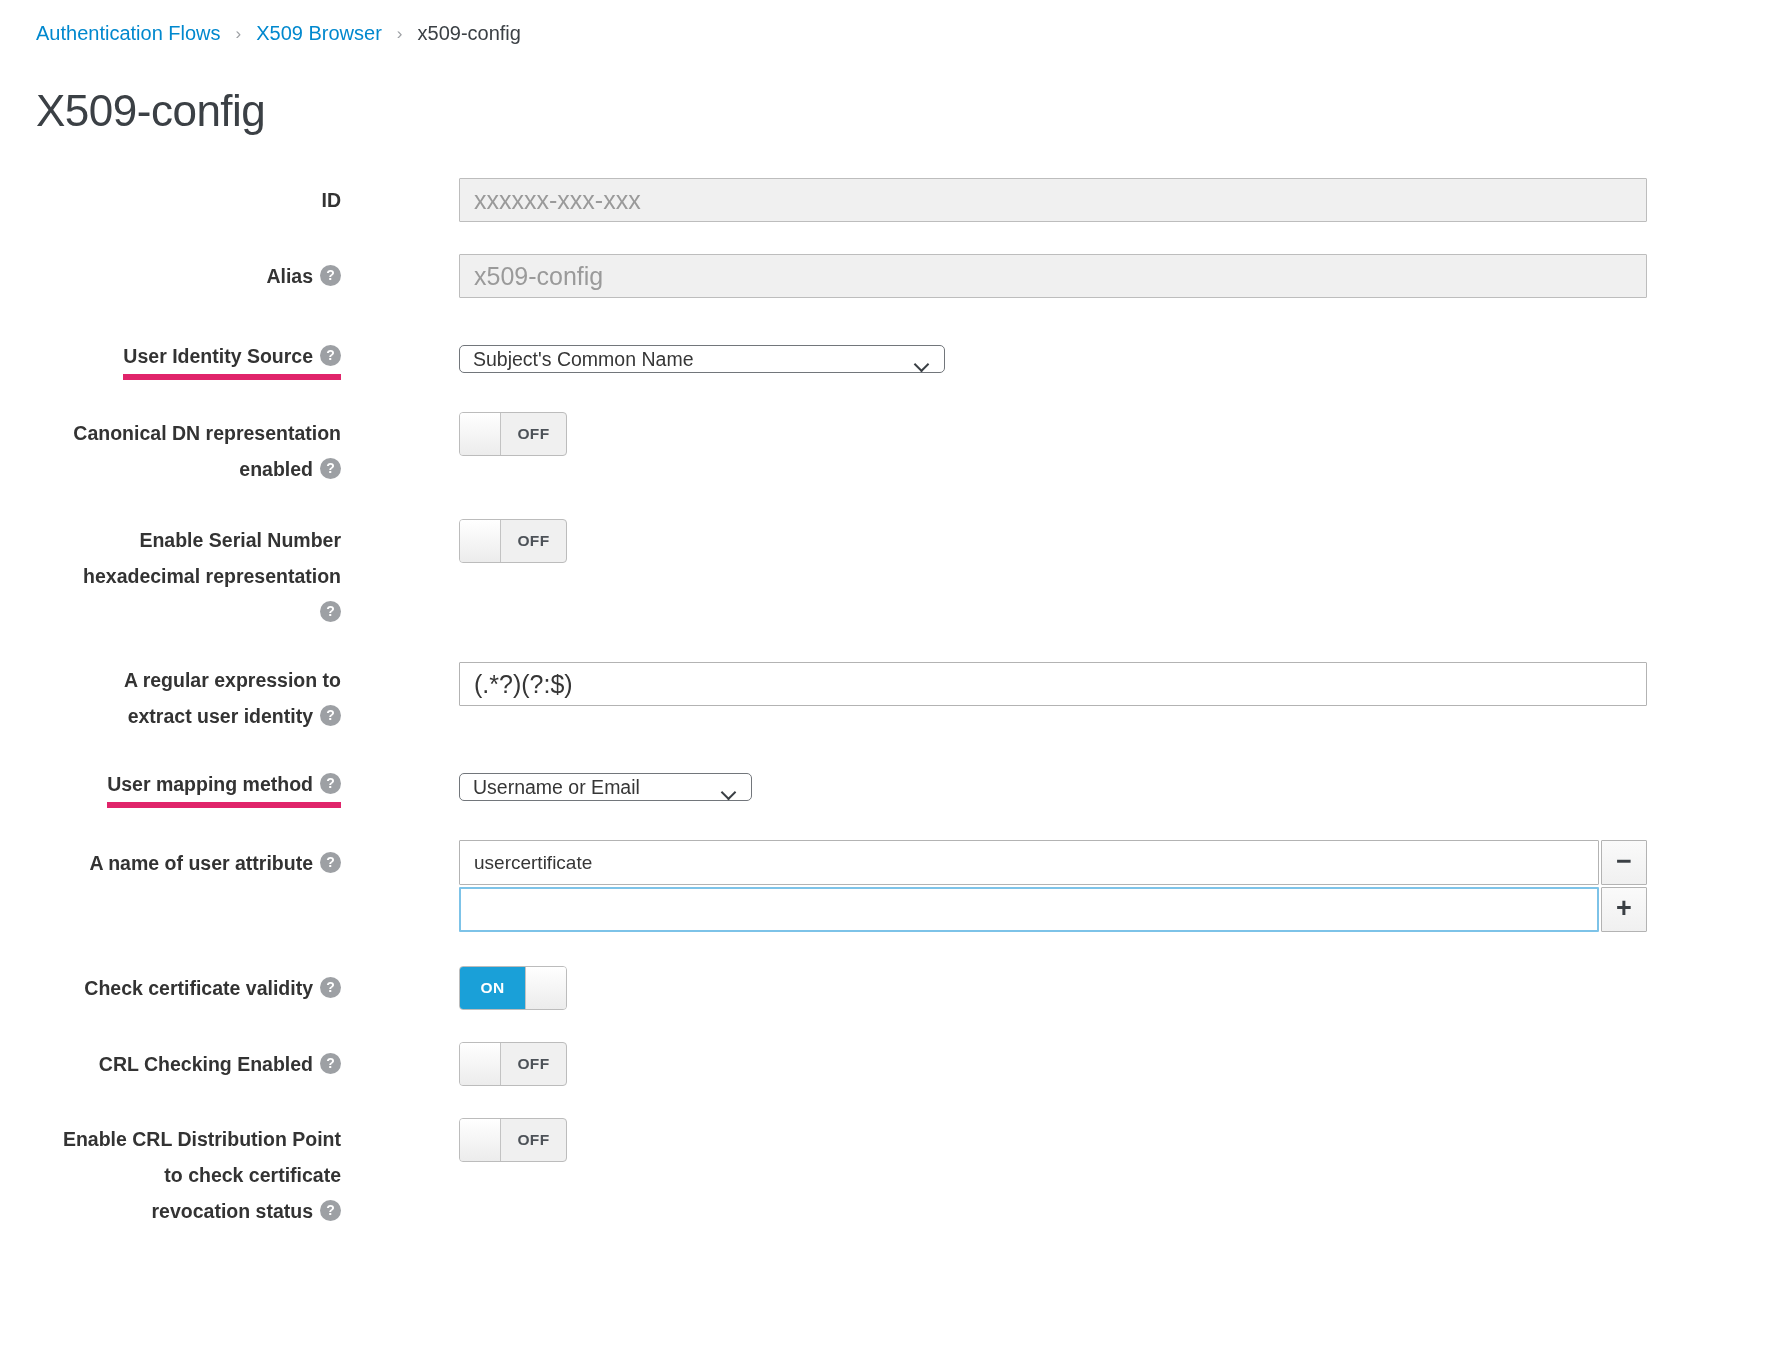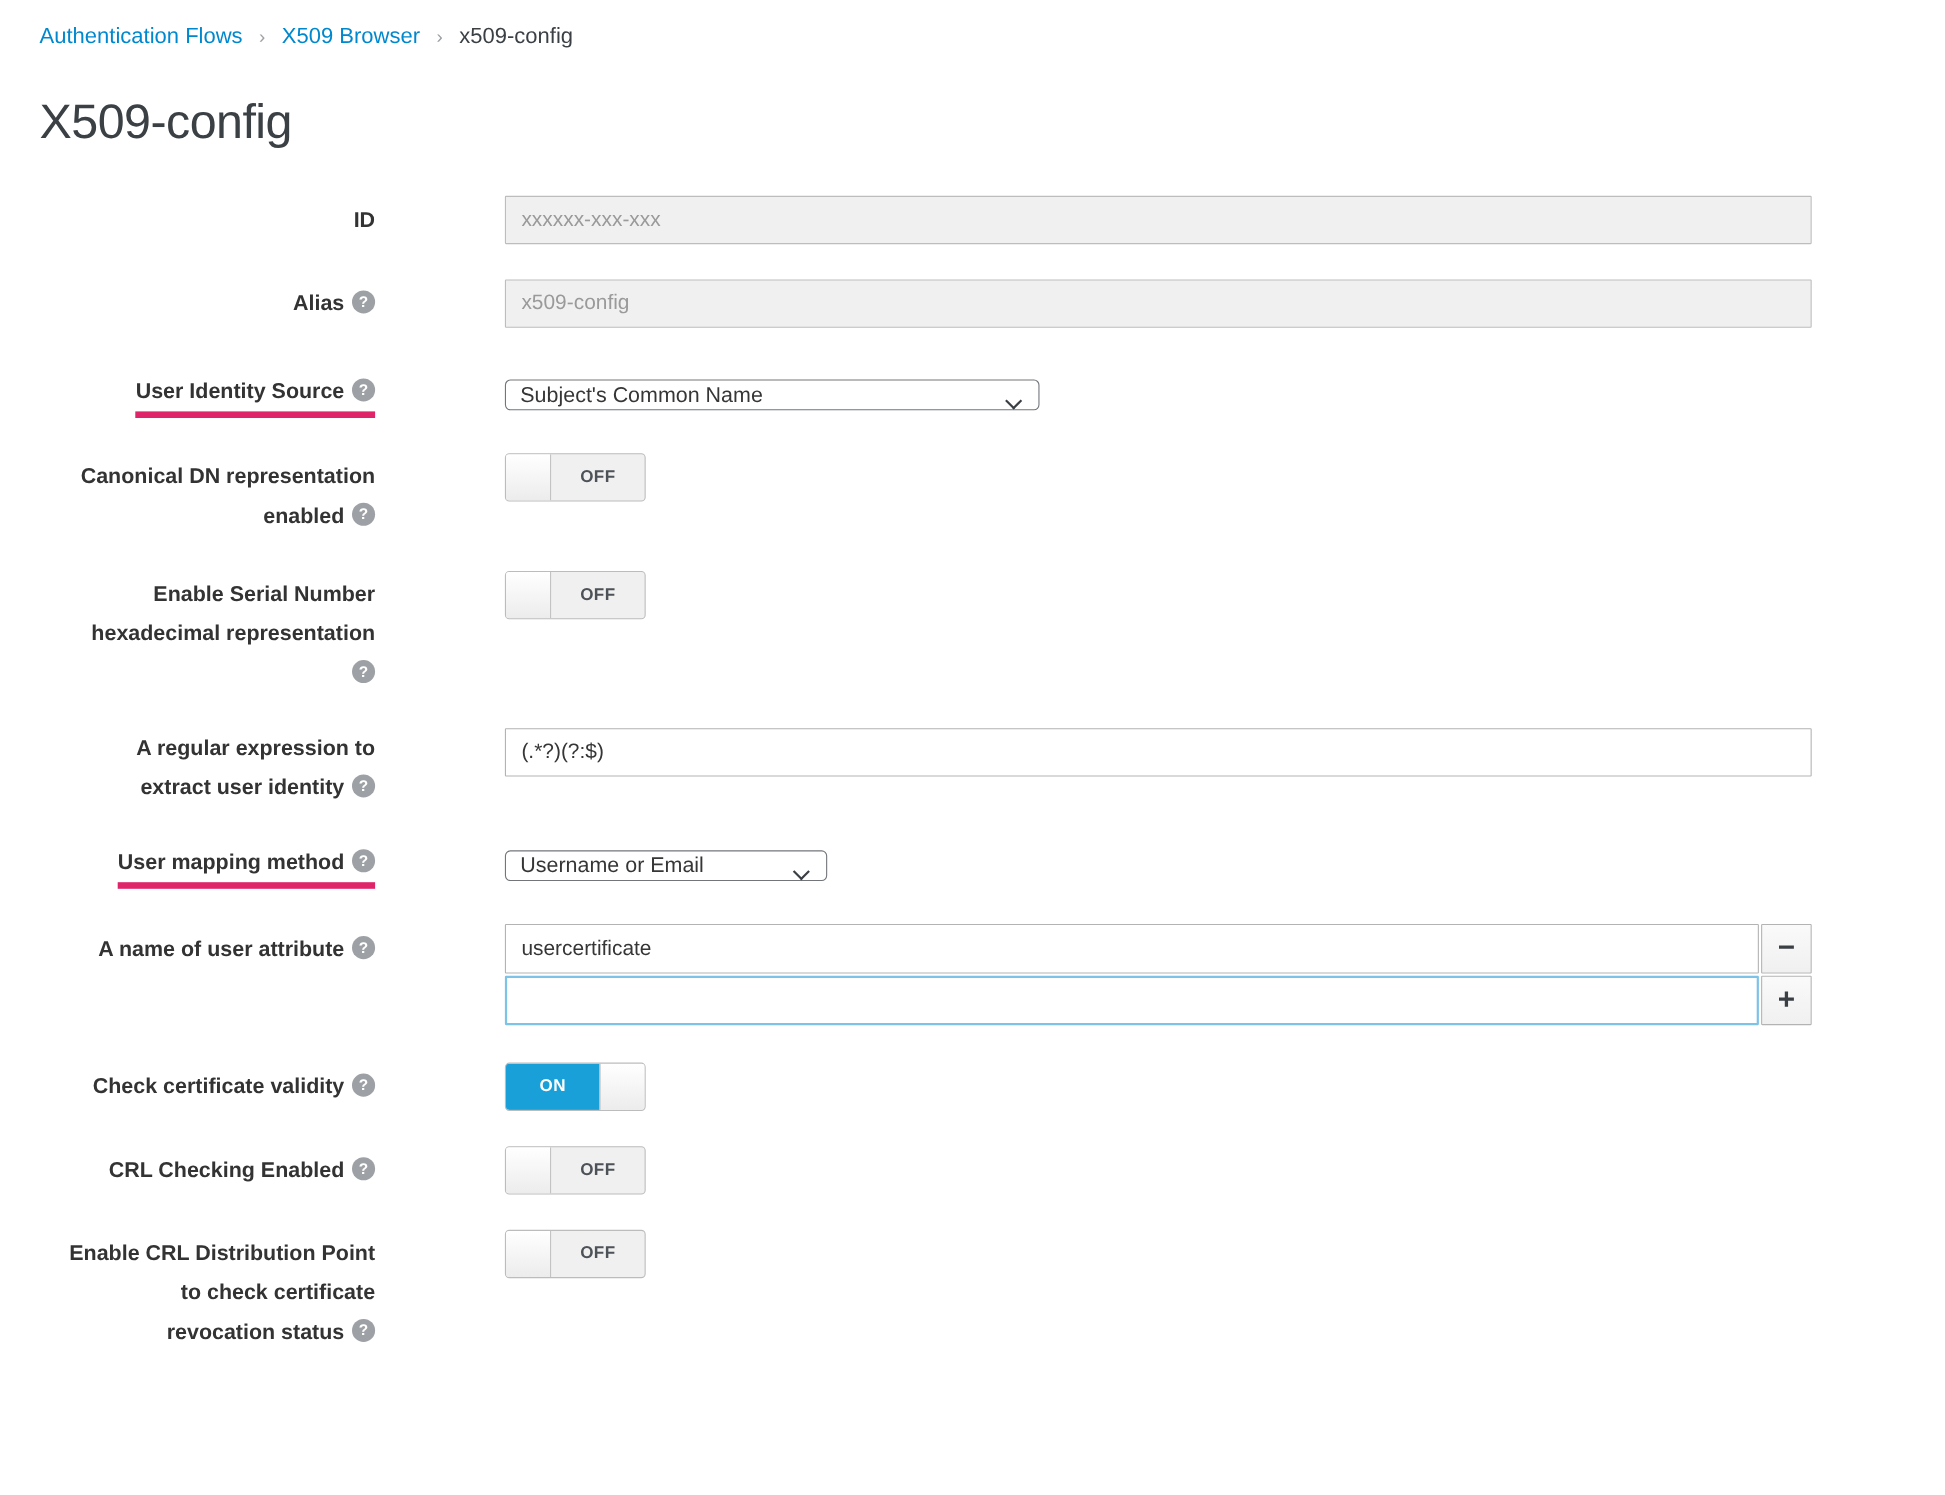--- a/index.html
+++ b/index.html
@@ -30,31 +30,31 @@
   .label-col{width:305px;flex:none;text-align:right;font-size:19.5px;font-weight:700;color:var(--label);line-height:36px;}
   .control-col{margin-left:70px;flex:1;min-width:0;}
 
   .help-icon{display:inline-block;width:21px;height:21px;border-radius:50%;background:#9da0a4;color:#fff;
     font-size:14px;font-weight:700;line-height:21px;text-align:center;margin-left:7px;vertical-align:middle;
     position:relative;top:-2px;cursor:pointer;}
 
   .label-underline{display:inline-block;border-bottom:6px solid var(--pink);padding-bottom:0;}
 
   .text-input{width:100%;height:44px;border:1px solid var(--border-input);border-radius:1px;padding:0 14px;
-    font-size:19px;font-family:inherit;color:#363636;background:#fff;outline:none;}
+    font-size:25px;font-family:inherit;color:#363636;background:#fff;outline:none;}
   .text-input.disabled{background:var(--disabled-bg);color:var(--disabled-text);border-color:#bdbdbd;}
 
   .select{position:relative;height:28px;border:1px solid var(--border-select);border-radius:5px;background:#fff;
     display:flex;align-items:center;padding:0 44px 0 13px;font-size:19.5px;color:#363636;cursor:pointer;}
   .select-wide{width:486px;}
   .select-med{width:293px;}
   .chevron{position:absolute;right:17px;top:13px;width:11px;height:11px;
     border-right:2px solid #3a3f44;border-bottom:2px solid #3a3f44;transform:rotate(45deg);}
 
-  .toggle{width:128px;height:44px;border:1px solid #bcbcbc;border-radius:4px;display:flex;overflow:hidden;
+  .toggle{width:108px;height:44px;border:1px solid #bcbcbc;border-radius:4px;display:flex;overflow:hidden;
     cursor:pointer;background:var(--disabled-bg);justify-content:flex-end;}
   .toggle .handle{width:41px;flex:none;background:linear-gradient(#ffffff,#ececec);}
   .toggle.off .handle{border-right:1px solid #c3c3c3;}
   .toggle.on .handle{border-left:1px solid #c3c3c3;}
   .toggle .t-label{flex:1;display:flex;align-items:center;justify-content:center;
     font-size:15.5px;font-weight:700;color:#4d5258;letter-spacing:0.4px;}
   .toggle.on .t-label{background:var(--toggle-on);color:#fff;}
 
   .attr-row{display:flex;margin-bottom:2px;}
   .attr-input{flex:1;height:45px;border:1px solid var(--border-input);border-radius:1px;padding:0 14px;

